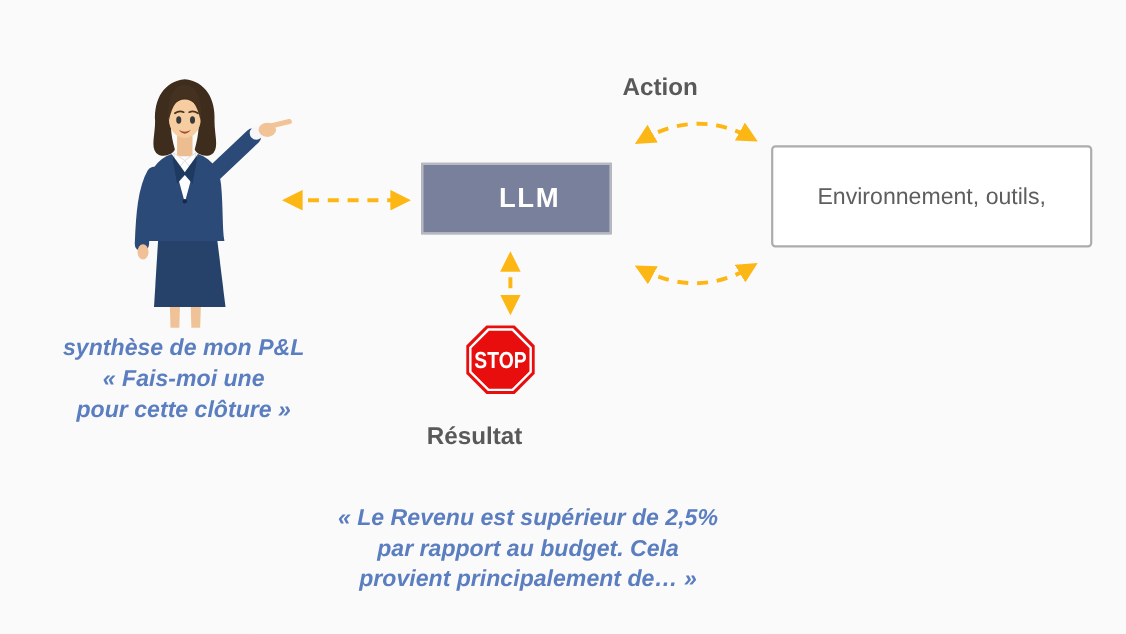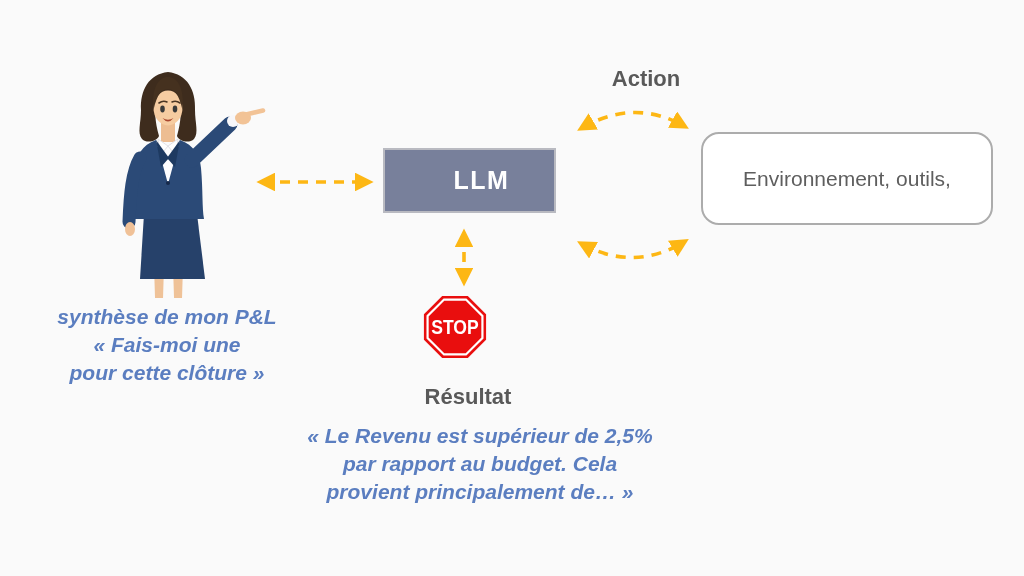--- a/index.html
+++ b/index.html
@@ -14,39 +14,39 @@
 
   .llm-box {
     position:absolute; left:383px; top:148px; width:173px; height:65px;
     background:var(--llm-fill,#78809B); border:2px solid var(--llm-border,#B9BAC1);
     box-sizing:border-box; display:flex; align-items:center; justify-content:center;padding-left:24px;
   }
   .llm-box span { color:#FFFFFF; font-weight:bold; font-size:25px; letter-spacing:1.5px; }
 
   .env-box {
     position:absolute; left:701px; top:132px; width:292px; height:93px;
-    background:#FFFFFF; border:2px solid var(--env-border,#ACACAC); border-radius:18px;
+    background:#FFFFFF; border:2px solid var(--env-border,#ACACAC); border-radius:4px;
     box-sizing:border-box; display:flex; flex-direction:column; align-items:center; justify-content:center;
     color:var(--env-text,#5E5E5E); font-size:21px; line-height:29px; text-align:center;
   }
 
   .diagram-label {
     position:absolute; font-weight:bold; font-size:22px;
-    color:var(--label-gray,#595959); text-align:center;
+    color:var(--label-gray,#595959); text-align:left;
   }
   #action-label   { left:566px; top:66px;  width:160px; }
   #feedback-label { left:561px; top:270px; width:160px; }
   #resultat-label { left:388px; top:384px; width:160px; }
 
   .quote {
     position:absolute; font-style:italic; font-weight:bold; font-size:21px; line-height:28px;
     color:var(--quote-blue,#5B7EC0); text-align:center;
   }
   #user-quote   { left:22px;  top:303px; width:290px; }
-  #answer-quote { left:254px; top:422px; width:452px; }
+  #answer-quote { left:254px; top:457px; width:452px; }
 
   .stop-wrap { position:absolute; left:423px; top:294px; width:64px; height:66px; }
   .stop-wrap text { font-family:"Liberation Sans", sans-serif; }
 
   .character { position:absolute; left:116px; top:66px; width:152px; height:234px; }
 </style>
 </head>
 <body>
 
 <div class="canvas">

